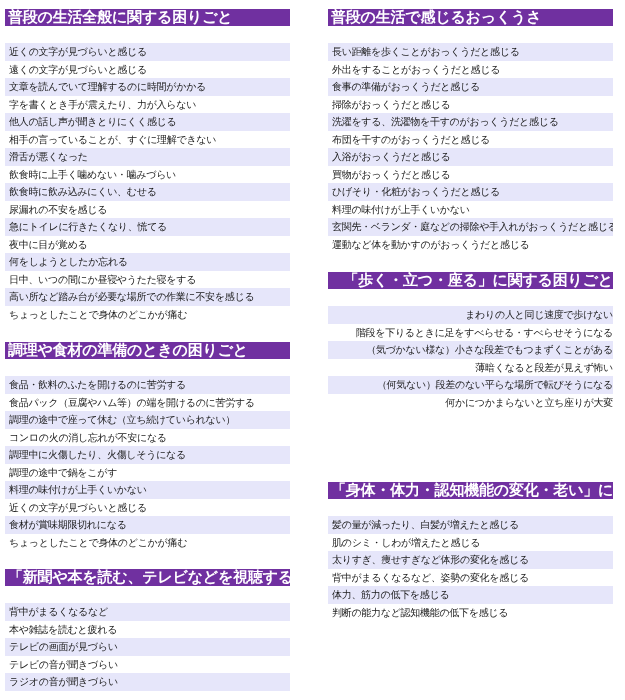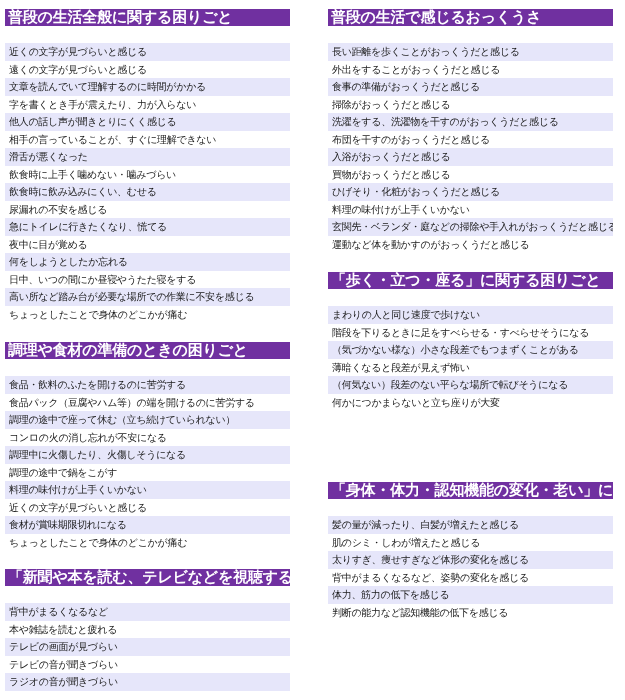--- a/index.html
+++ b/index.html
@@ -89,21 +89,21 @@
       <div class="item">布団を干すのがおっくうだと感じる</div>
       <div class="item">入浴がおっくうだと感じる</div>
       <div class="item">買物がおっくうだと感じる</div>
       <div class="item">ひげそり・化粧がおっくうだと感じる</div>
       <div class="item">料理の味付けが上手くいかない</div>
       <div class="item">玄関先・ベランダ・庭などの掃除や手入れがおっくうだと感じる</div>
       <div class="item">運動など体を動かすのがおっくうだと感じる</div>
     </div>
   </div>
 
-  <div class="section" style="top:272px;">
+  <div class="section" style="top:272px;text-align:right;">
     <div class="sec-header">「歩く・立つ・座る」に関する困りごと</div>
     <div class="items">
       <div class="item">まわりの人と同じ速度で歩けない</div>
       <div class="item">階段を下りるときに足をすべらせる・すべらせそうになる</div>
       <div class="item">（気づかない様な）小さな段差でもつまずくことがある</div>
       <div class="item">薄暗くなると段差が見えず怖い</div>
       <div class="item">（何気ない）段差のない平らな場所で転びそうになる</div>
       <div class="item">何かにつかまらないと立ち座りが大変</div>
     </div>
   </div>

